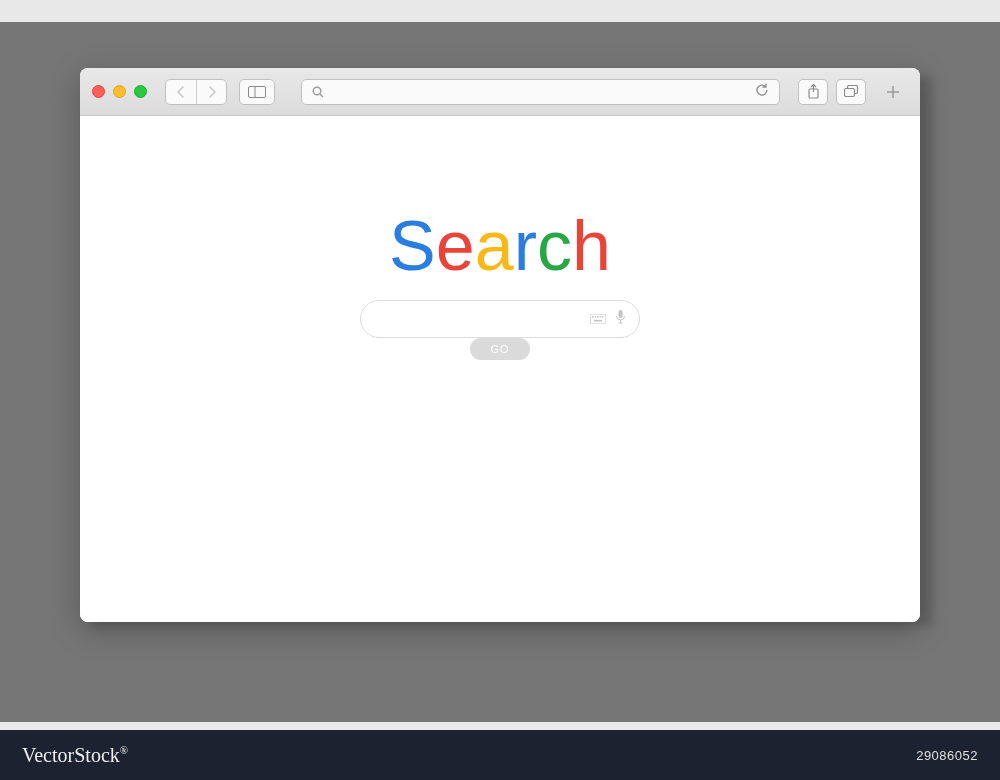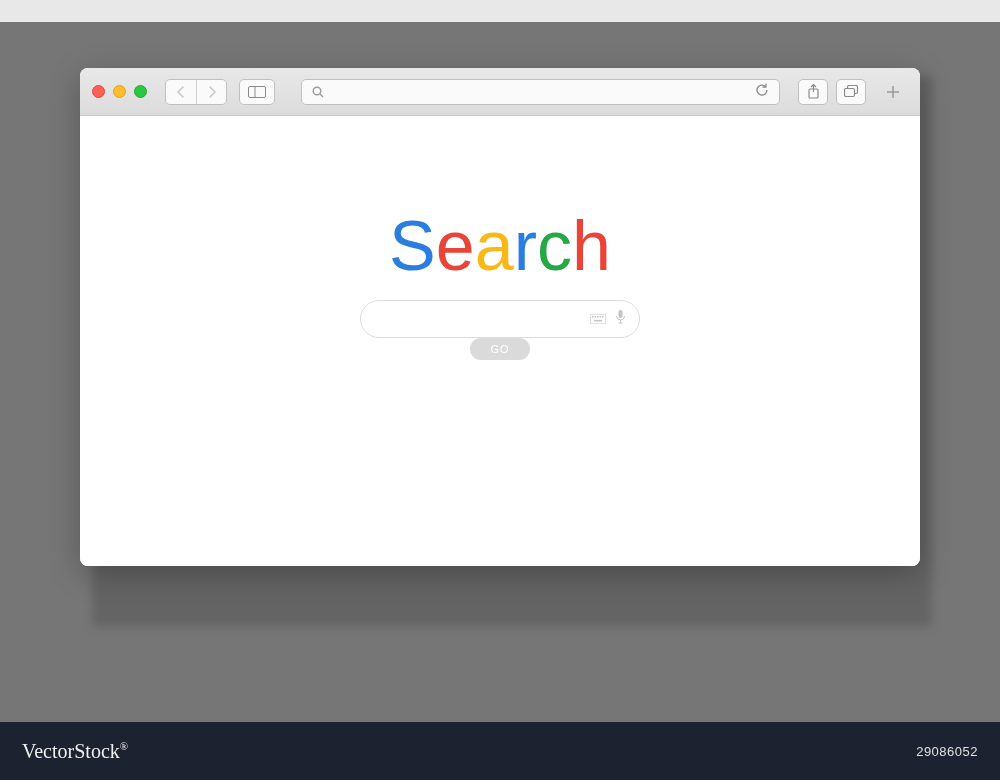--- a/index.html
+++ b/index.html
@@ -33,21 +33,21 @@
       width: 840px;
       height: 550px;
       background: rgba(0,0,0,0.15);
       filter: blur(4px);
     }
     .browser {
       position: absolute;
       top: 68px;
       left: 80px;
       width: 840px;
-      height: 498px;
+      height: 554px;
       background: #ffffff;
       border-radius: 8px;
       overflow: hidden;
       box-shadow: 0 8px 30px rgba(0,0,0,0.25);
     }
     .titlebar {
       background: linear-gradient(to bottom, #e8e8e8, #dcdcdc);
       height: 48px;
       border-bottom: 1px solid #c8c8c8;
       display: flex;
@@ -202,21 +202,21 @@
       border-radius: 14px;
       font-size: 11px;
       letter-spacing: 1px;
       cursor: pointer;
     }
     .footer-bar {
       position: absolute;
       bottom: 0;
       left: 0;
       right: 0;
-      height: 58px;
+      height: 50px;
       background: #1c2230;
       display: flex;
       align-items: center;
       justify-content: space-between;
       padding: 0 22px;
       color: #f0f0f0;
     }
     .watermark-left {
       font-family: Georgia, serif;
       font-size: 20px;

